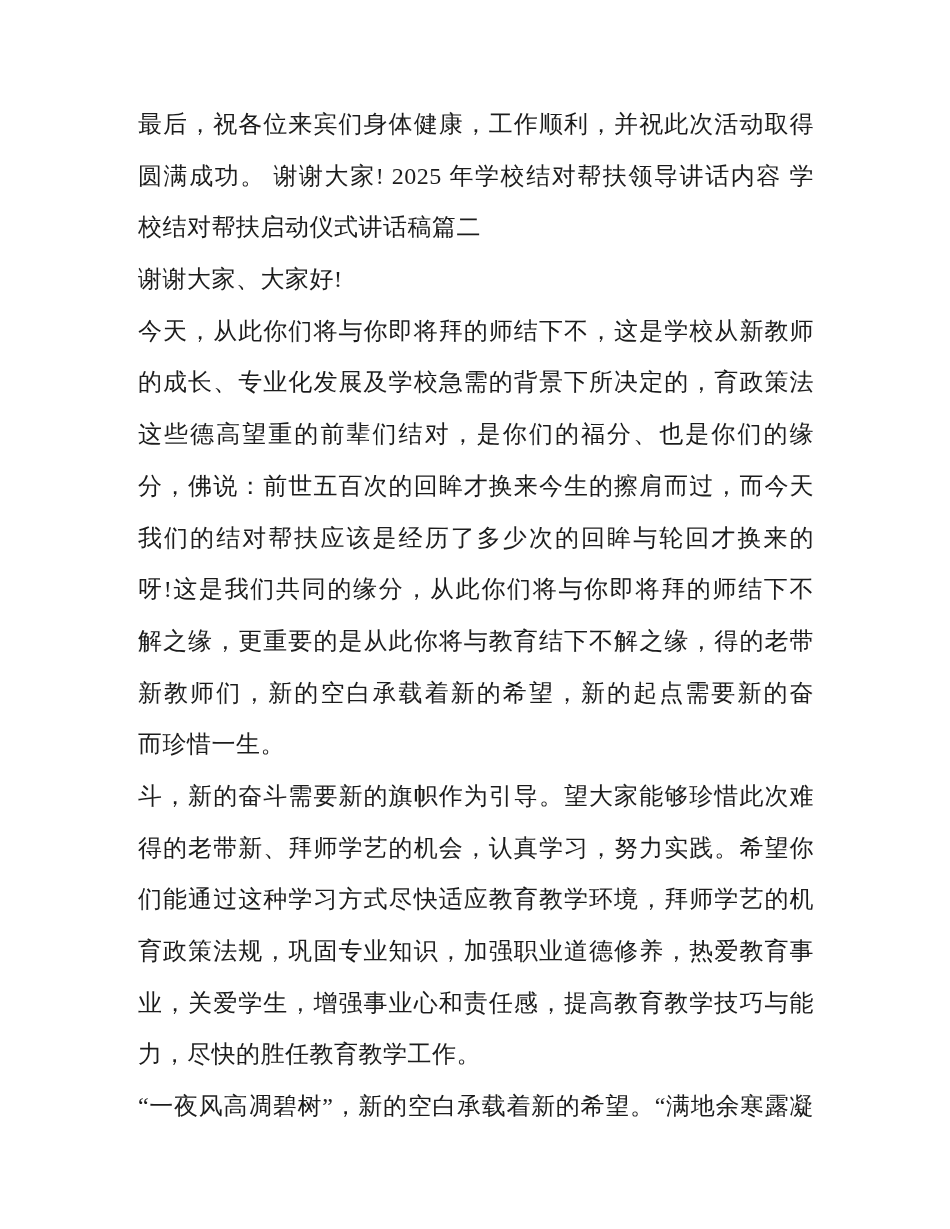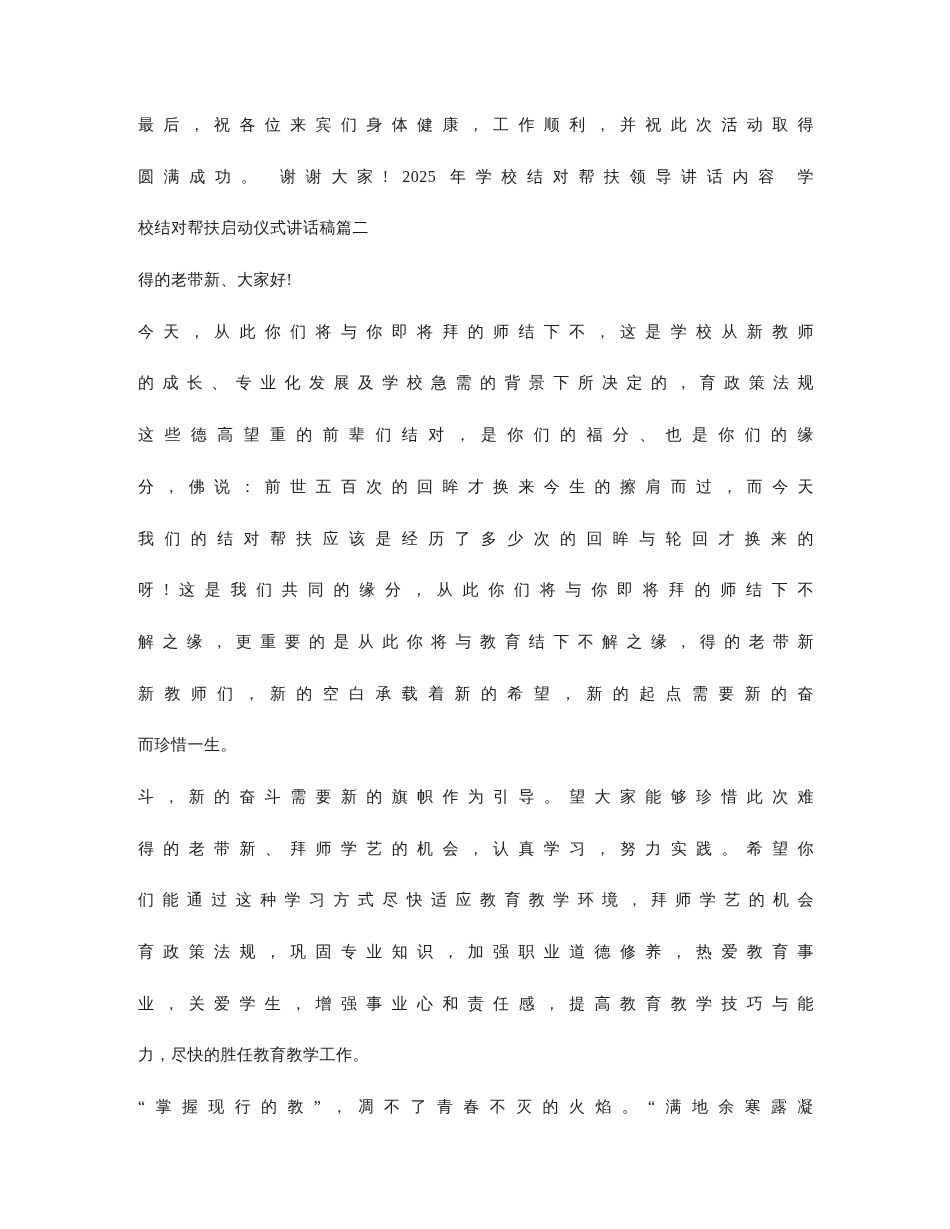--- a/index.html
+++ b/index.html
@@ -19,21 +19,21 @@
   }
   .text-block {
     position: absolute;
     left: 138px;
     top: 99px;
     width: 676px;
   }
   .line {
     height: 51.7px;
     line-height: 51.7px;
-    font-size: 16px;
+    font-size: 24px;
     color: #1c1c1c;
     font-family: "Liberation Serif", "DejaVu Serif", serif;
     letter-spacing: 0.5px;
     white-space: normal;
     overflow: hidden;
   }
   .line[data-align="justify"] {
     text-align: justify;
     text-align-last: justify;
     text-justify: inter-character;
@@ -44,31 +44,31 @@
   }
 </style>
 </head>
 <body>
 
 <div class="page">
   <div class="text-block">
     <div class="line" data-align="justify">最后，祝各位来宾们身体健康，工作顺利，并祝此次活动取得</div>
     <div class="line" data-align="justify">圆满成功。 谢谢大家! 2025 年学校结对帮扶领导讲话内容 学</div>
     <div class="line" data-align="left">校结对帮扶启动仪式讲话稿篇二</div>
-    <div class="line" data-align="left">得的老带新、大家好!</div>
+    <div class="line" data-align="left">谢谢大家、大家好!</div>
     <div class="line" data-align="justify">今天，从此你们将与你即将拜的师结下不，这是学校从新教师</div>
     <div class="line" data-align="justify">的成长、专业化发展及学校急需的背景下所决定的，育政策法规</div>
     <div class="line" data-align="justify">这些德高望重的前辈们结对，是你们的福分、也是你们的缘</div>
     <div class="line" data-align="justify">分，佛说：前世五百次的回眸才换来今生的擦肩而过，而今天</div>
     <div class="line" data-align="justify">我们的结对帮扶应该是经历了多少次的回眸与轮回才换来的</div>
     <div class="line" data-align="justify">呀!这是我们共同的缘分，从此你们将与你即将拜的师结下不</div>
     <div class="line" data-align="justify">解之缘，更重要的是从此你将与教育结下不解之缘，得的老带新</div>
     <div class="line" data-align="justify">新教师们，新的空白承载着新的希望，新的起点需要新的奋</div>
     <div class="line" data-align="left">而珍惜一生。</div>
     <div class="line" data-align="justify">斗，新的奋斗需要新的旗帜作为引导。望大家能够珍惜此次难</div>
     <div class="line" data-align="justify">得的老带新、拜师学艺的机会，认真学习，努力实践。希望你</div>
     <div class="line" data-align="justify">们能通过这种学习方式尽快适应教育教学环境，拜师学艺的机会</div>
     <div class="line" data-align="justify">育政策法规，巩固专业知识，加强职业道德修养，热爱教育事</div>
     <div class="line" data-align="justify">业，关爱学生，增强事业心和责任感，提高教育教学技巧与能</div>
     <div class="line" data-align="left">力，尽快的胜任教育教学工作。</div>
-    <div class="line" data-align="justify">“掌握现行的教”，凋不了青春不灭的火焰。“满地余寒露凝</div>
+    <div class="line" data-align="justify">“一夜风高凋碧树”，新的空白承载着新的希望。“满地余寒露凝</div>
   </div>
 </div>
 
 </body></html>

